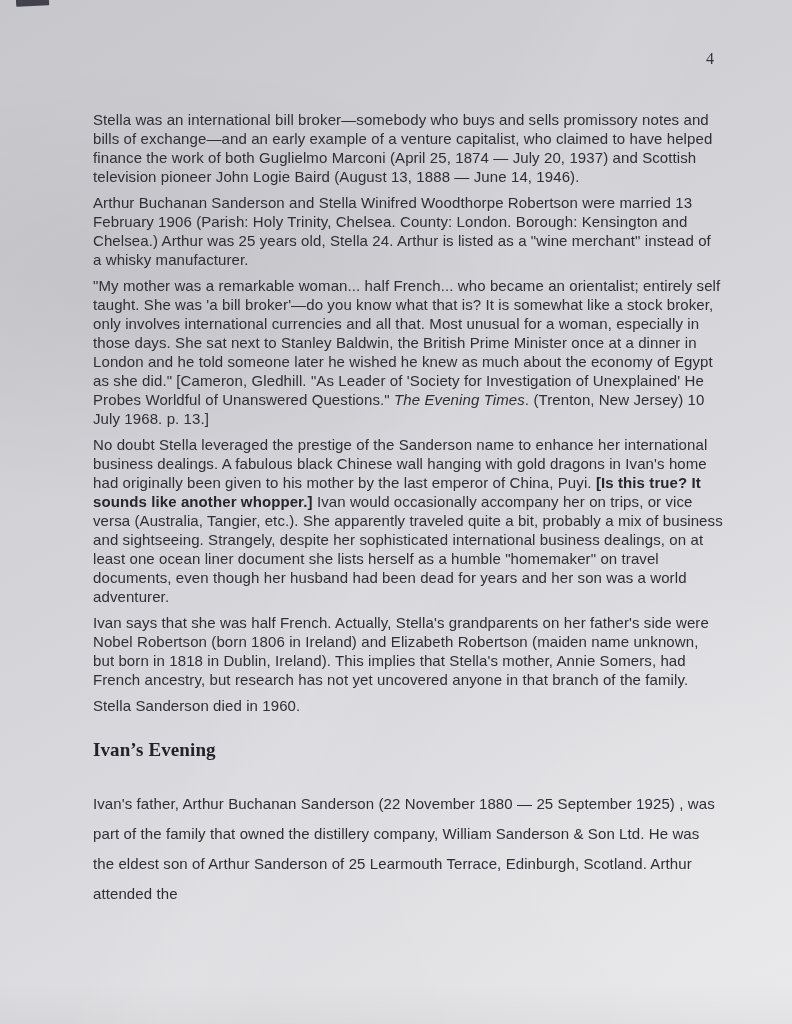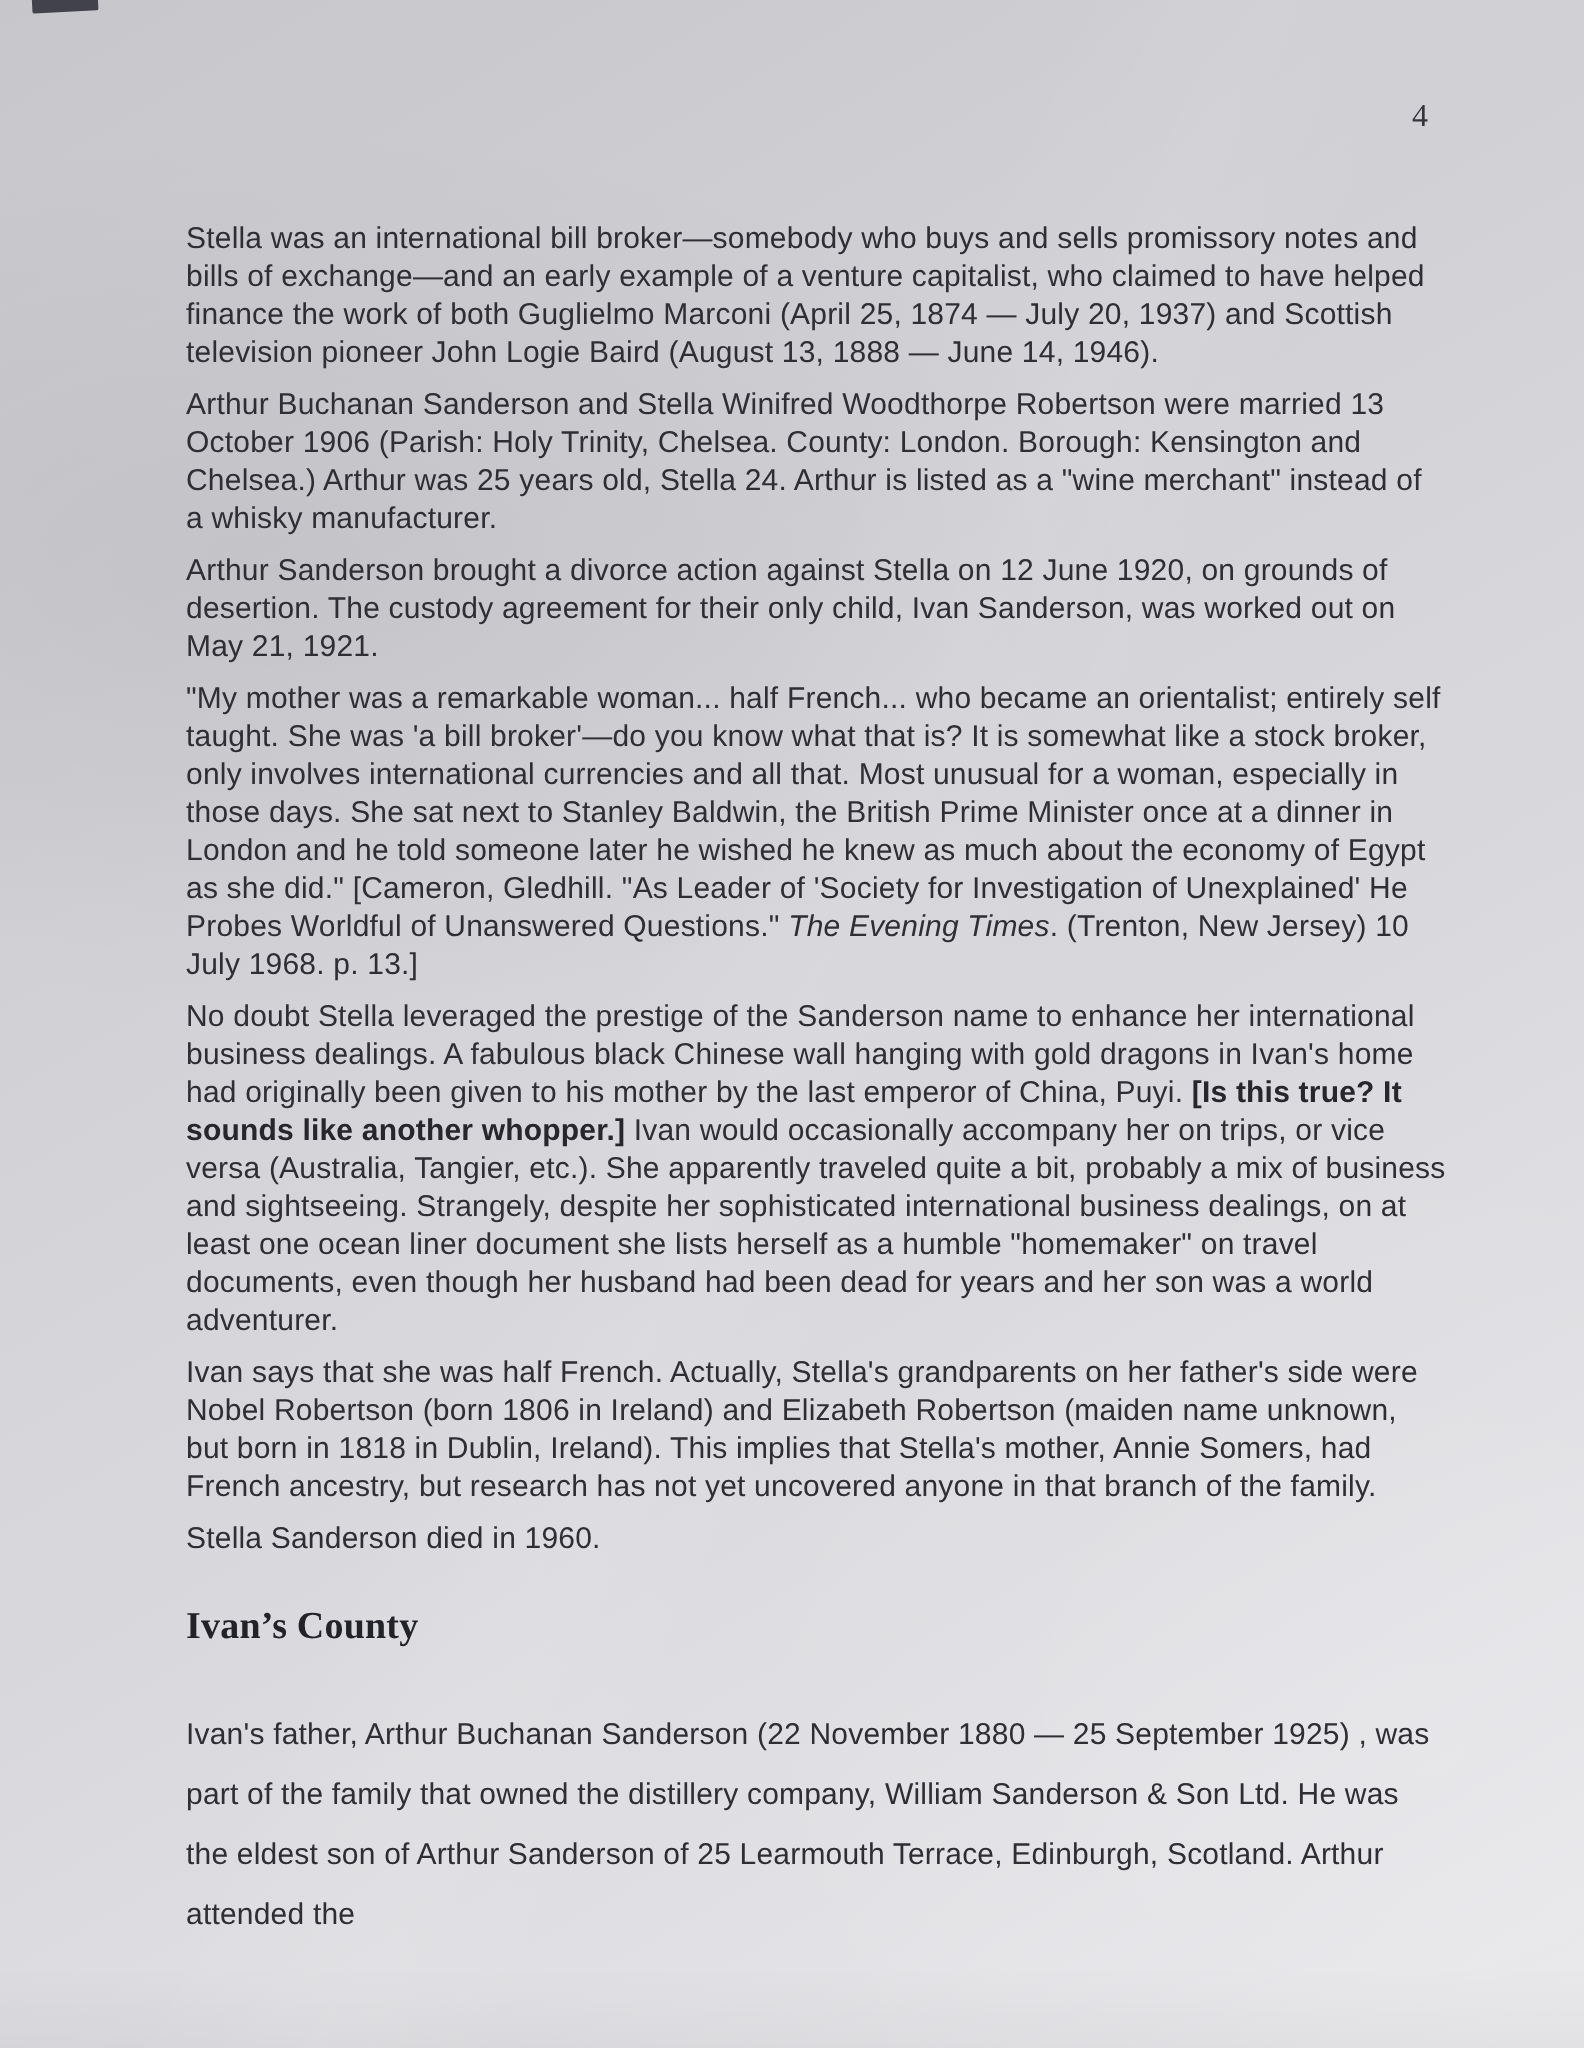--- a/index.html
+++ b/index.html
@@ -90,32 +90,31 @@
   <div class="texture-overlay"></div>
 
   <div class="corner-notch"></div>
 
   <div class="page-number">4</div>
 
   <div class="doc">
 
     <p>Stella was an international bill broker—somebody who buys and sells promissory notes and bills of exchange—and an early example of a venture capitalist, who claimed to have helped finance the work of both Guglielmo Marconi (April 25, 1874 — July 20, 1937) and Scottish television pioneer John Logie Baird (August 13, 1888 — June 14, 1946).</p>
 
-    <p>Arthur Buchanan Sanderson and Stella Winifred Woodthorpe Robertson were married 13 October 1906 (Parish: Holy Trinity, Chelsea. County: London. Borough: Kensington and Chelsea.) Arthur was 25 years old, Stella 24. Arthur is listed as a "wine merchant" instead of a whisky manufacturer.</p>
+    <p>Arthur Buchanan Sanderson and Stella Winifred Woodthorpe Robertson were married 13 February 1906 (Parish: Holy Trinity, Chelsea. County: London. Borough: Kensington and Chelsea.) Arthur was 25 years old, Stella 24. Arthur is listed as a "wine merchant" instead of a whisky manufacturer.</p>
 
-    <p>Arthur Sanderson brought a divorce action against Stella on 12 June 1920, on grounds of desertion. The custody agreement for their only child, Ivan Sanderson, was worked out on May 21, 1921.</p>
 
 
     <p><span>"My mother was a remarkable woman... half French... who became an orientalist; entirely self taught. She was 'a bill broker'—do you know what that is? It is somewhat like a stock broker, only involves international currencies and all that. Most unusual for a woman, especially in those days. She sat next to Stanley Baldwin, the British Prime Minister once at a dinner in London and he told someone later he wished he knew as much about the economy of Egypt as she did." [Cameron, Gledhill. "As Leader of 'Society for Investigation of Unexplained' He Probes Worldful of Unanswered Questions." </span><em>The Evening Times</em><span>. (Trenton, New Jersey) 10 July 1968. p. 13.]</span></p>
 
     <p><span>No doubt Stella leveraged the prestige of the Sanderson name to enhance her international business dealings. A fabulous black Chinese wall hanging with gold dragons in Ivan's home had originally been given to his mother by the last emperor of China, Puyi. </span><strong>[Is this true? It sounds like another whopper.]</strong><span> Ivan would occasionally accompany her on trips, or vice versa (Australia, Tangier, etc.). She apparently traveled quite a bit, probably a mix of business and sightseeing. Strangely, despite her sophisticated international business dealings, on at least one ocean liner document she lists herself as a humble "homemaker" on travel documents, even though her husband had been dead for years and her son was a world adventurer.</span></p>
 
     <p>Ivan says that she was half French. Actually, Stella's grandparents on her father's side were Nobel Robertson (born 1806 in Ireland) and Elizabeth Robertson (maiden name unknown, but born in 1818 in Dublin, Ireland). This implies that Stella's mother, Annie Somers, had French ancestry, but research has not yet uncovered anyone in that branch of the family.</p>
 
     <p>Stella Sanderson died in 1960.</p>
 
-    <h2 class="section-heading">Ivan’s County</h2>
+    <h2 class="section-heading">Ivan’s Evening</h2>
 
 
     <p class="para-wide">Ivan's father, Arthur Buchanan Sanderson (22 November 1880 — 25 September 1925) , was part of the family that owned the distillery company, William Sanderson &amp; Son Ltd. He was the eldest son of Arthur Sanderson of 25 Learmouth Terrace, Edinburgh, Scotland. Arthur attended the</p>
 
   </div>
 </div>
 
 </body></html>

